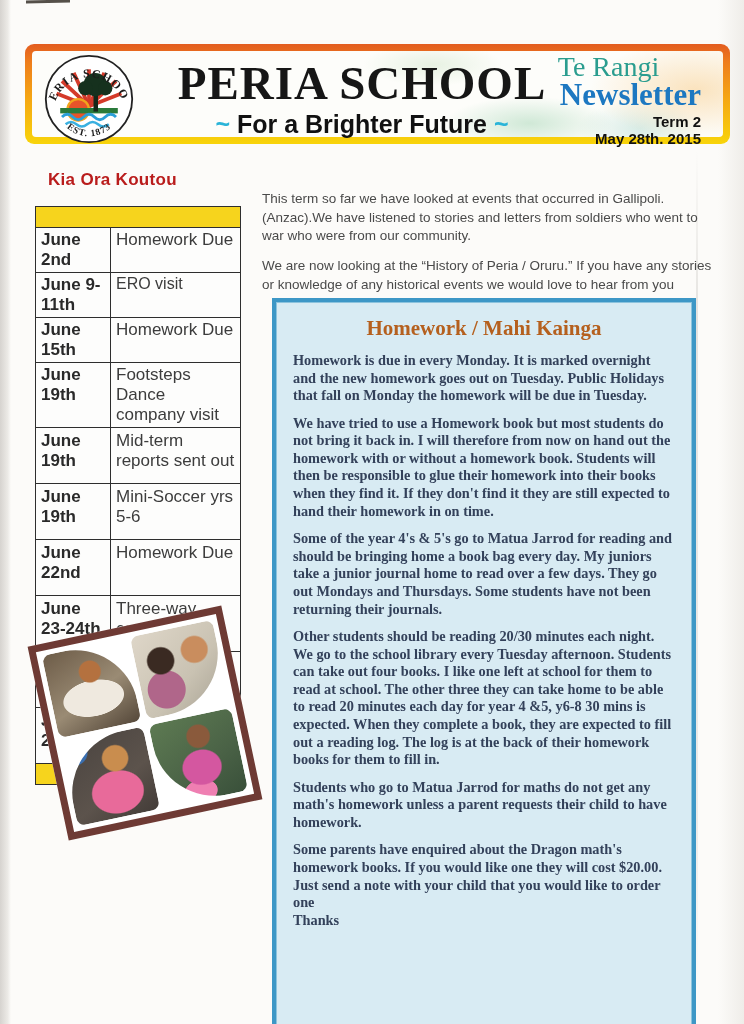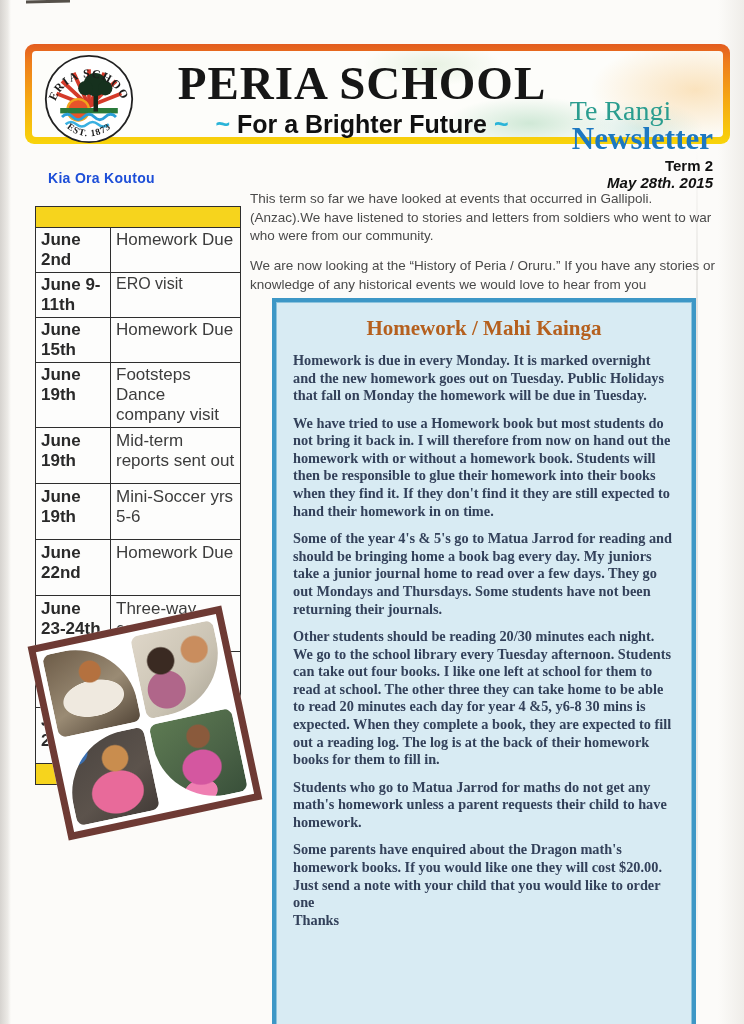--- a/index.html
+++ b/index.html
@@ -17,40 +17,40 @@
     radial-gradient(ellipse 120px 38px at 72% 84%, rgba(170,215,185,.55), transparent 70%),
     radial-gradient(ellipse 100px 30px at 58% 16%, rgba(205,228,198,.45), transparent 70%),
     radial-gradient(ellipse 150px 70px at 96% 45%, rgba(248,205,140,.55), transparent 70%),
     radial-gradient(ellipse 90px 40px at 88% 90%, rgba(160,210,200,.4), transparent 70%),
     #fdfdfa;}
   .logo-wrap{position:absolute;left:12px;top:3px;width:90px;height:90px;}
   .title-block{position:absolute;left:110px;top:0;width:440px;height:100%;text-align:center;}
   .school-title{font-family:"Liberation Serif",serif;font-weight:700;font-size:47px;color:#161616;letter-spacing:1px;line-height:1.05;margin-top:8px;white-space:nowrap;}
   .motto{font-family:Liberation Sans, sans-serif;font-weight:700;font-size:25px;color:#111;margin-top:2px;white-space:nowrap;}
   .motto .tilde{color:var(--tilde_blue,#2ab4d8);font-weight:700;}
-  .masthead-right{position:absolute;right:10px;top:2px;width:185px;text-align:right;margin-top:44px;}
+  .masthead-right{position:absolute;right:22px;top:2px;width:185px;text-align:right;}
   .te-rangi{font-family:"Liberation Serif",serif;font-size:28px;color:var(--te_rangi,#2a9d8f);line-height:1.0;text-align:center;}
   .newsletter{font-family:"Liberation Serif",serif;font-weight:700;font-size:31px;color:var(--newsletter_blue,#1d78c1);line-height:1.0;margin-top:-2px;}
   .term{font-weight:700;font-size:15px;color:#111;margin-top:3px;}
-  .date{font-weight:700;font-size:15px;color:#111;font-style:italic;}
-
-  
-  .greeting{position:absolute;left:48px;top:170px;font-size:14px;font-weight:700;color:#1d4ed8;letter-spacing:.3px;}
+  .date{font-weight:700;font-size:15px;color:#111;}
+
+  
+  .greeting{position:absolute;left:48px;top:170px;font-size:17px;font-weight:700;color:#b91c1c;letter-spacing:.3px;}
 
   
   .calendar{position:absolute;left:35px;top:206px;width:206px;border-collapse:collapse;}
   .calendar td{border:1.6px solid #2e2e2e;font-size:17px;color:#3c3c3c;padding:2px 5px;vertical-align:top;background:#fdfdfc;}
   .calendar td.cal-date{width:64px;font-weight:700;color:#2a2a2a;}
   .calendar tr.bar td{background:var(--table_yellow,#f6d41d);height:16px;border:1.6px solid #2e2e2e;}
   .calendar td.big-event{font-size:16px;}
   .cal-row-tall td{padding-top:3px;padding-bottom:12px;}
 
   
   .intro{position:absolute;left:250px;top:190px;width:472px;font-size:13.5px;line-height:1.38;color:#4a4a4a;}
-  .intro p{margin:0 0 11px 0;}
+  .intro p{margin:0 0 11px 12px;}
 
   
   .hw-box{position:absolute;left:272px;top:298px;width:424px;height:772px;box-sizing:border-box;
     background:var(--box_bg,#d8ebf3);border:4px solid var(--box_border,#3d97c6);
     box-shadow:inset 0 0 0 1px #8cc3dd;padding:12px 17px;overflow:hidden;}
   .hw-title{font-family:"Liberation Serif",serif;font-weight:700;font-size:21px;color:var(--box_title,#b5601e);text-align:center;margin:2px 0 11px 0;}
   .hw-box p{font-family:"Liberation Serif",serif;font-weight:700;font-size:14.3px;line-height:1.23;color:var(--box_text,#33415a);margin:0 0 10px 0;}
   .hw-box .signoff{margin:0;}
 
   

